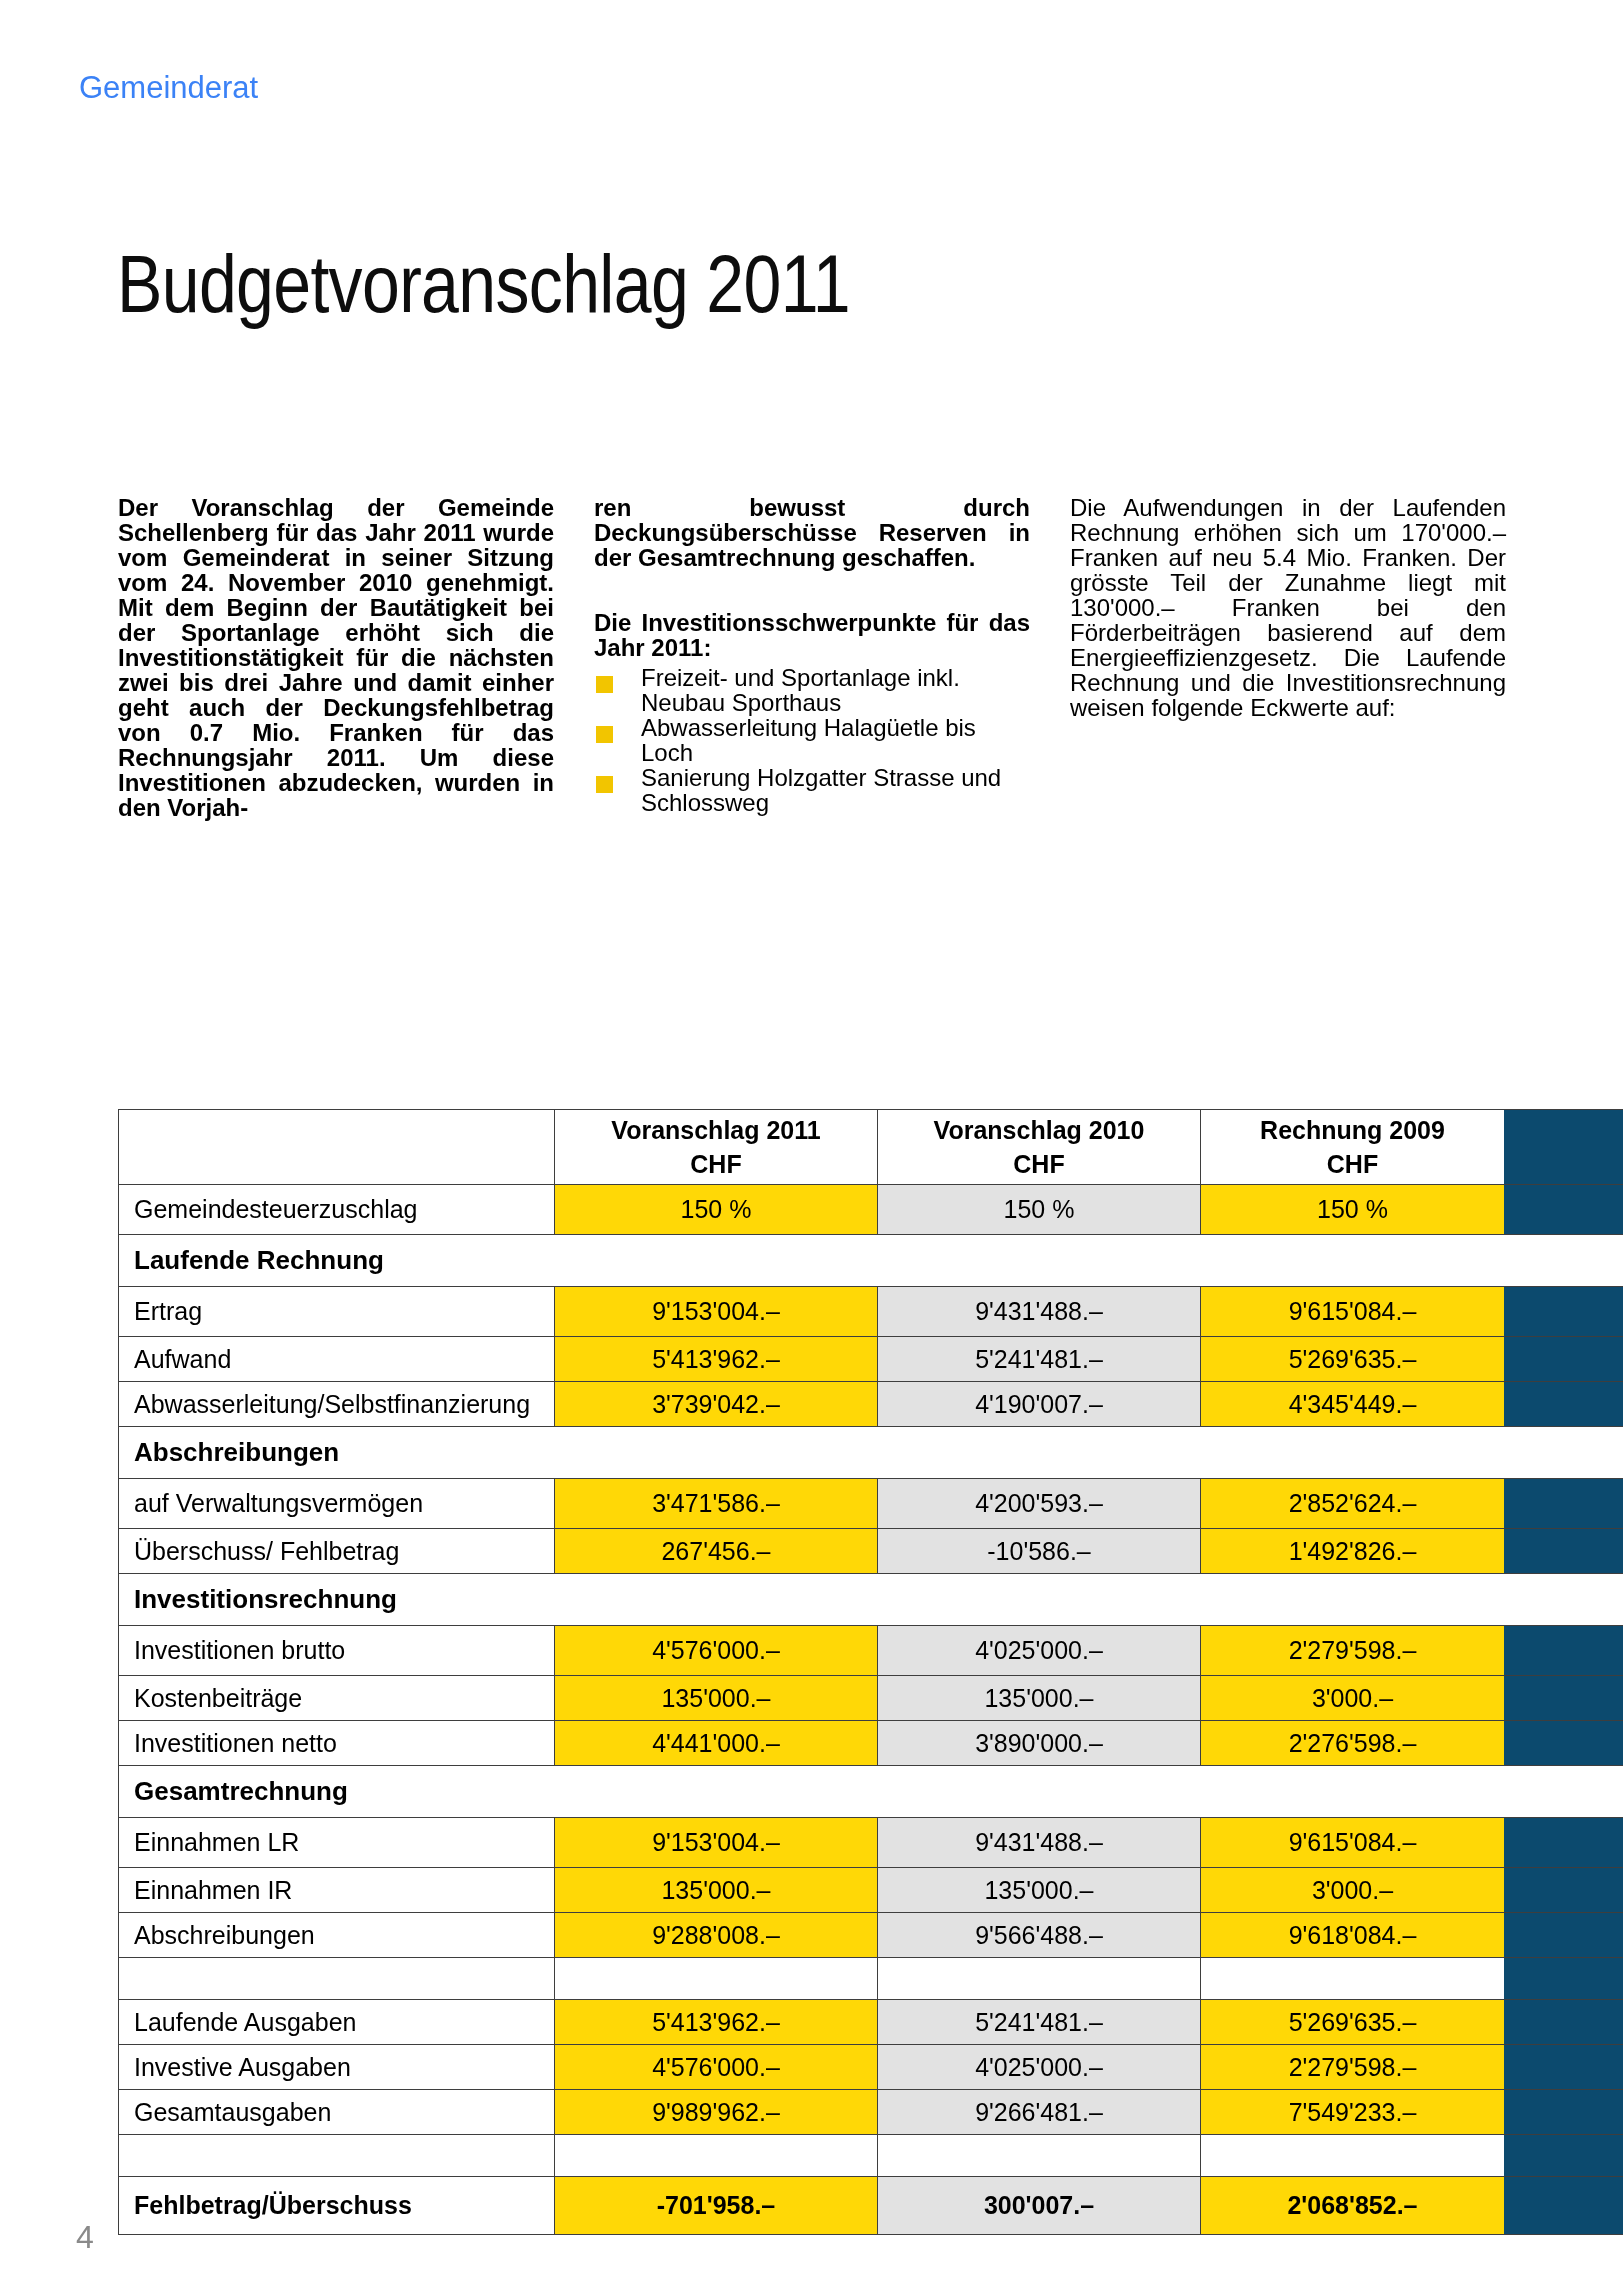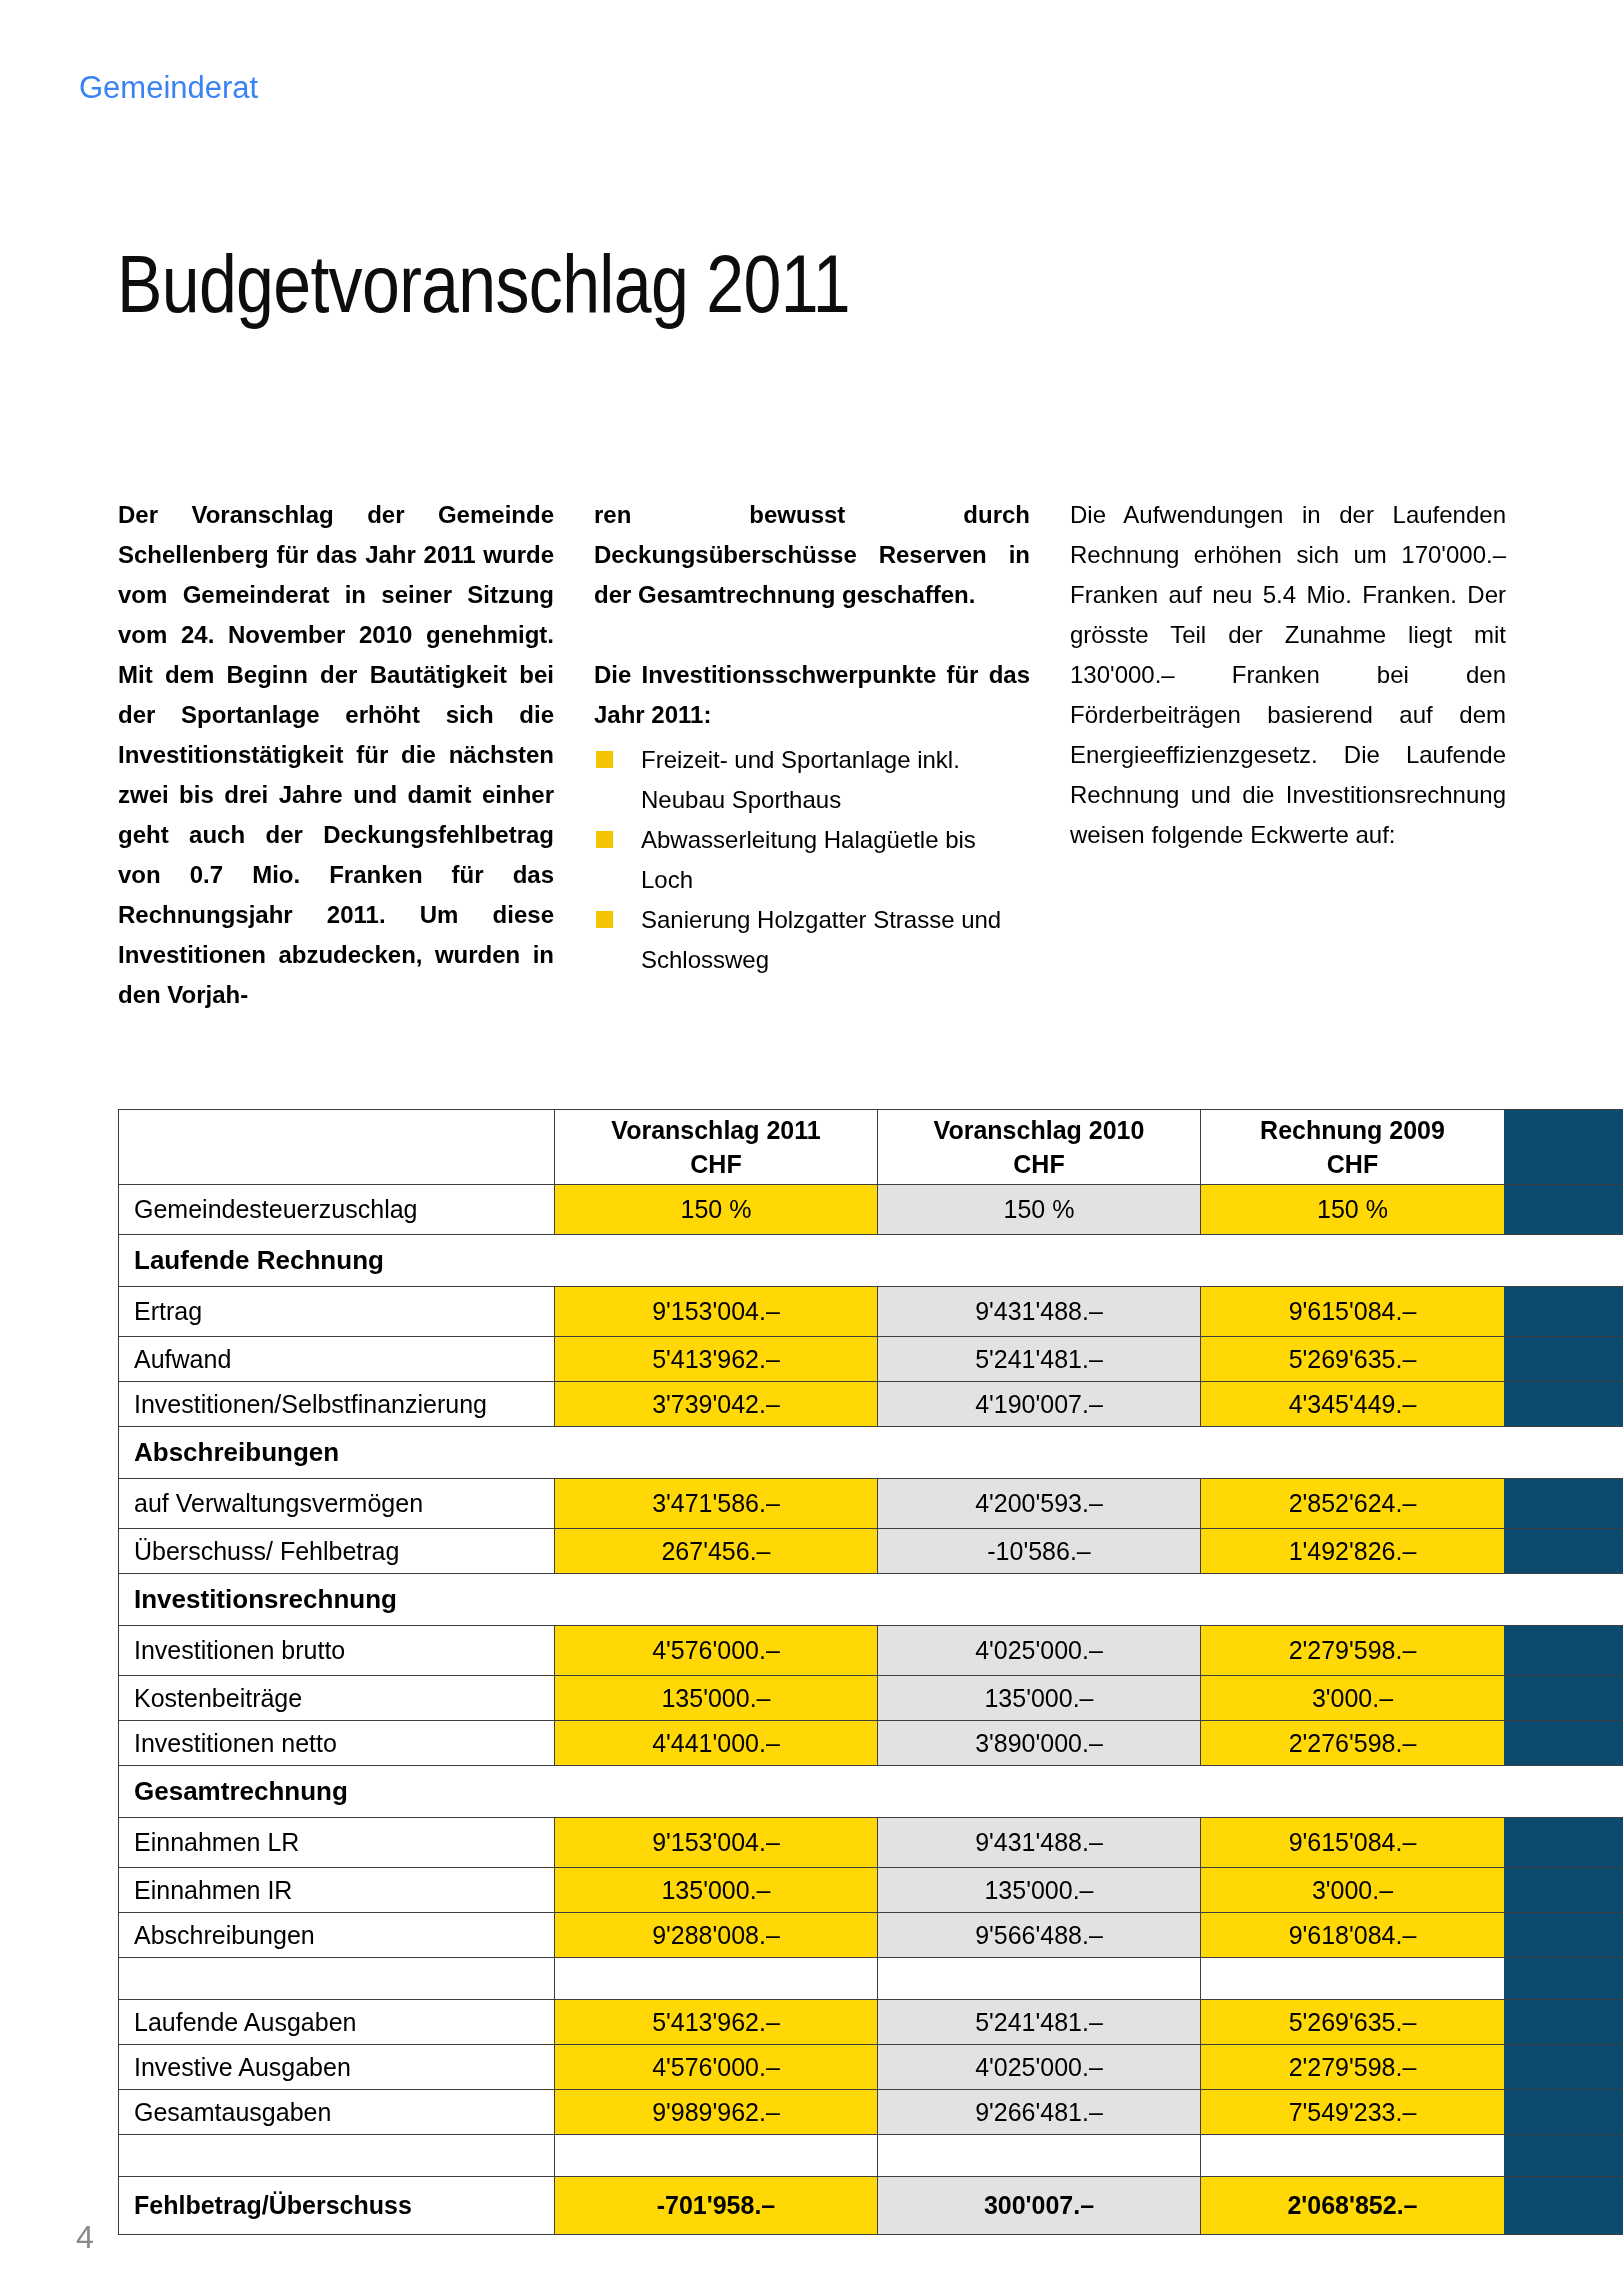--- a/index.html
+++ b/index.html
@@ -37,21 +37,21 @@
     position: absolute;
     left: 118px;
     top: 495px;
     width: 1388px;
     display: flex;
     justify-content: space-between;
   }
   .intro-col {
     width: 436px;
     font-size: 24px;
-    line-height: 40px;
+    line-height: 25px;
     text-align: justify;
   }
   .intro-col p { margin: 0; }
   .intro-col p.bold { font-weight: bold; }
   .intro-col p.spaced { margin-top: 40px; }
   .bullet-list { margin-top: 5px; }
   .bullet-item {
     position: relative;
     padding-left: 47px;
     text-align: left;
@@ -189,21 +189,21 @@
         <div class="tcell bg-gray">9'431'488.–</div>
         <div class="tcell bg-yellow">9'615'084.–</div>
       </div>
       <div class="trow row-data">
         <div class="tcell tcell-label">Aufwand</div>
         <div class="tcell bg-yellow">5'413'962.–</div>
         <div class="tcell bg-gray">5'241'481.–</div>
         <div class="tcell bg-yellow">5'269'635.–</div>
       </div>
       <div class="trow row-data">
-        <div class="tcell tcell-label">Investitionen/Selbstfinanzierung</div>
+        <div class="tcell tcell-label">Abwasserleitung/Selbstfinanzierung</div>
         <div class="tcell bg-yellow">3'739'042.–</div>
         <div class="tcell bg-gray">4'190'007.–</div>
         <div class="tcell bg-yellow">4'345'449.–</div>
       </div>
       <div class="trow trow-section row-section">
         <div class="tcell-section">Abschreibungen</div>
       </div>
       <div class="trow row-first">
         <div class="tcell tcell-label">auf Verwaltungsvermögen</div>
         <div class="tcell bg-yellow">3'471'586.–</div>

